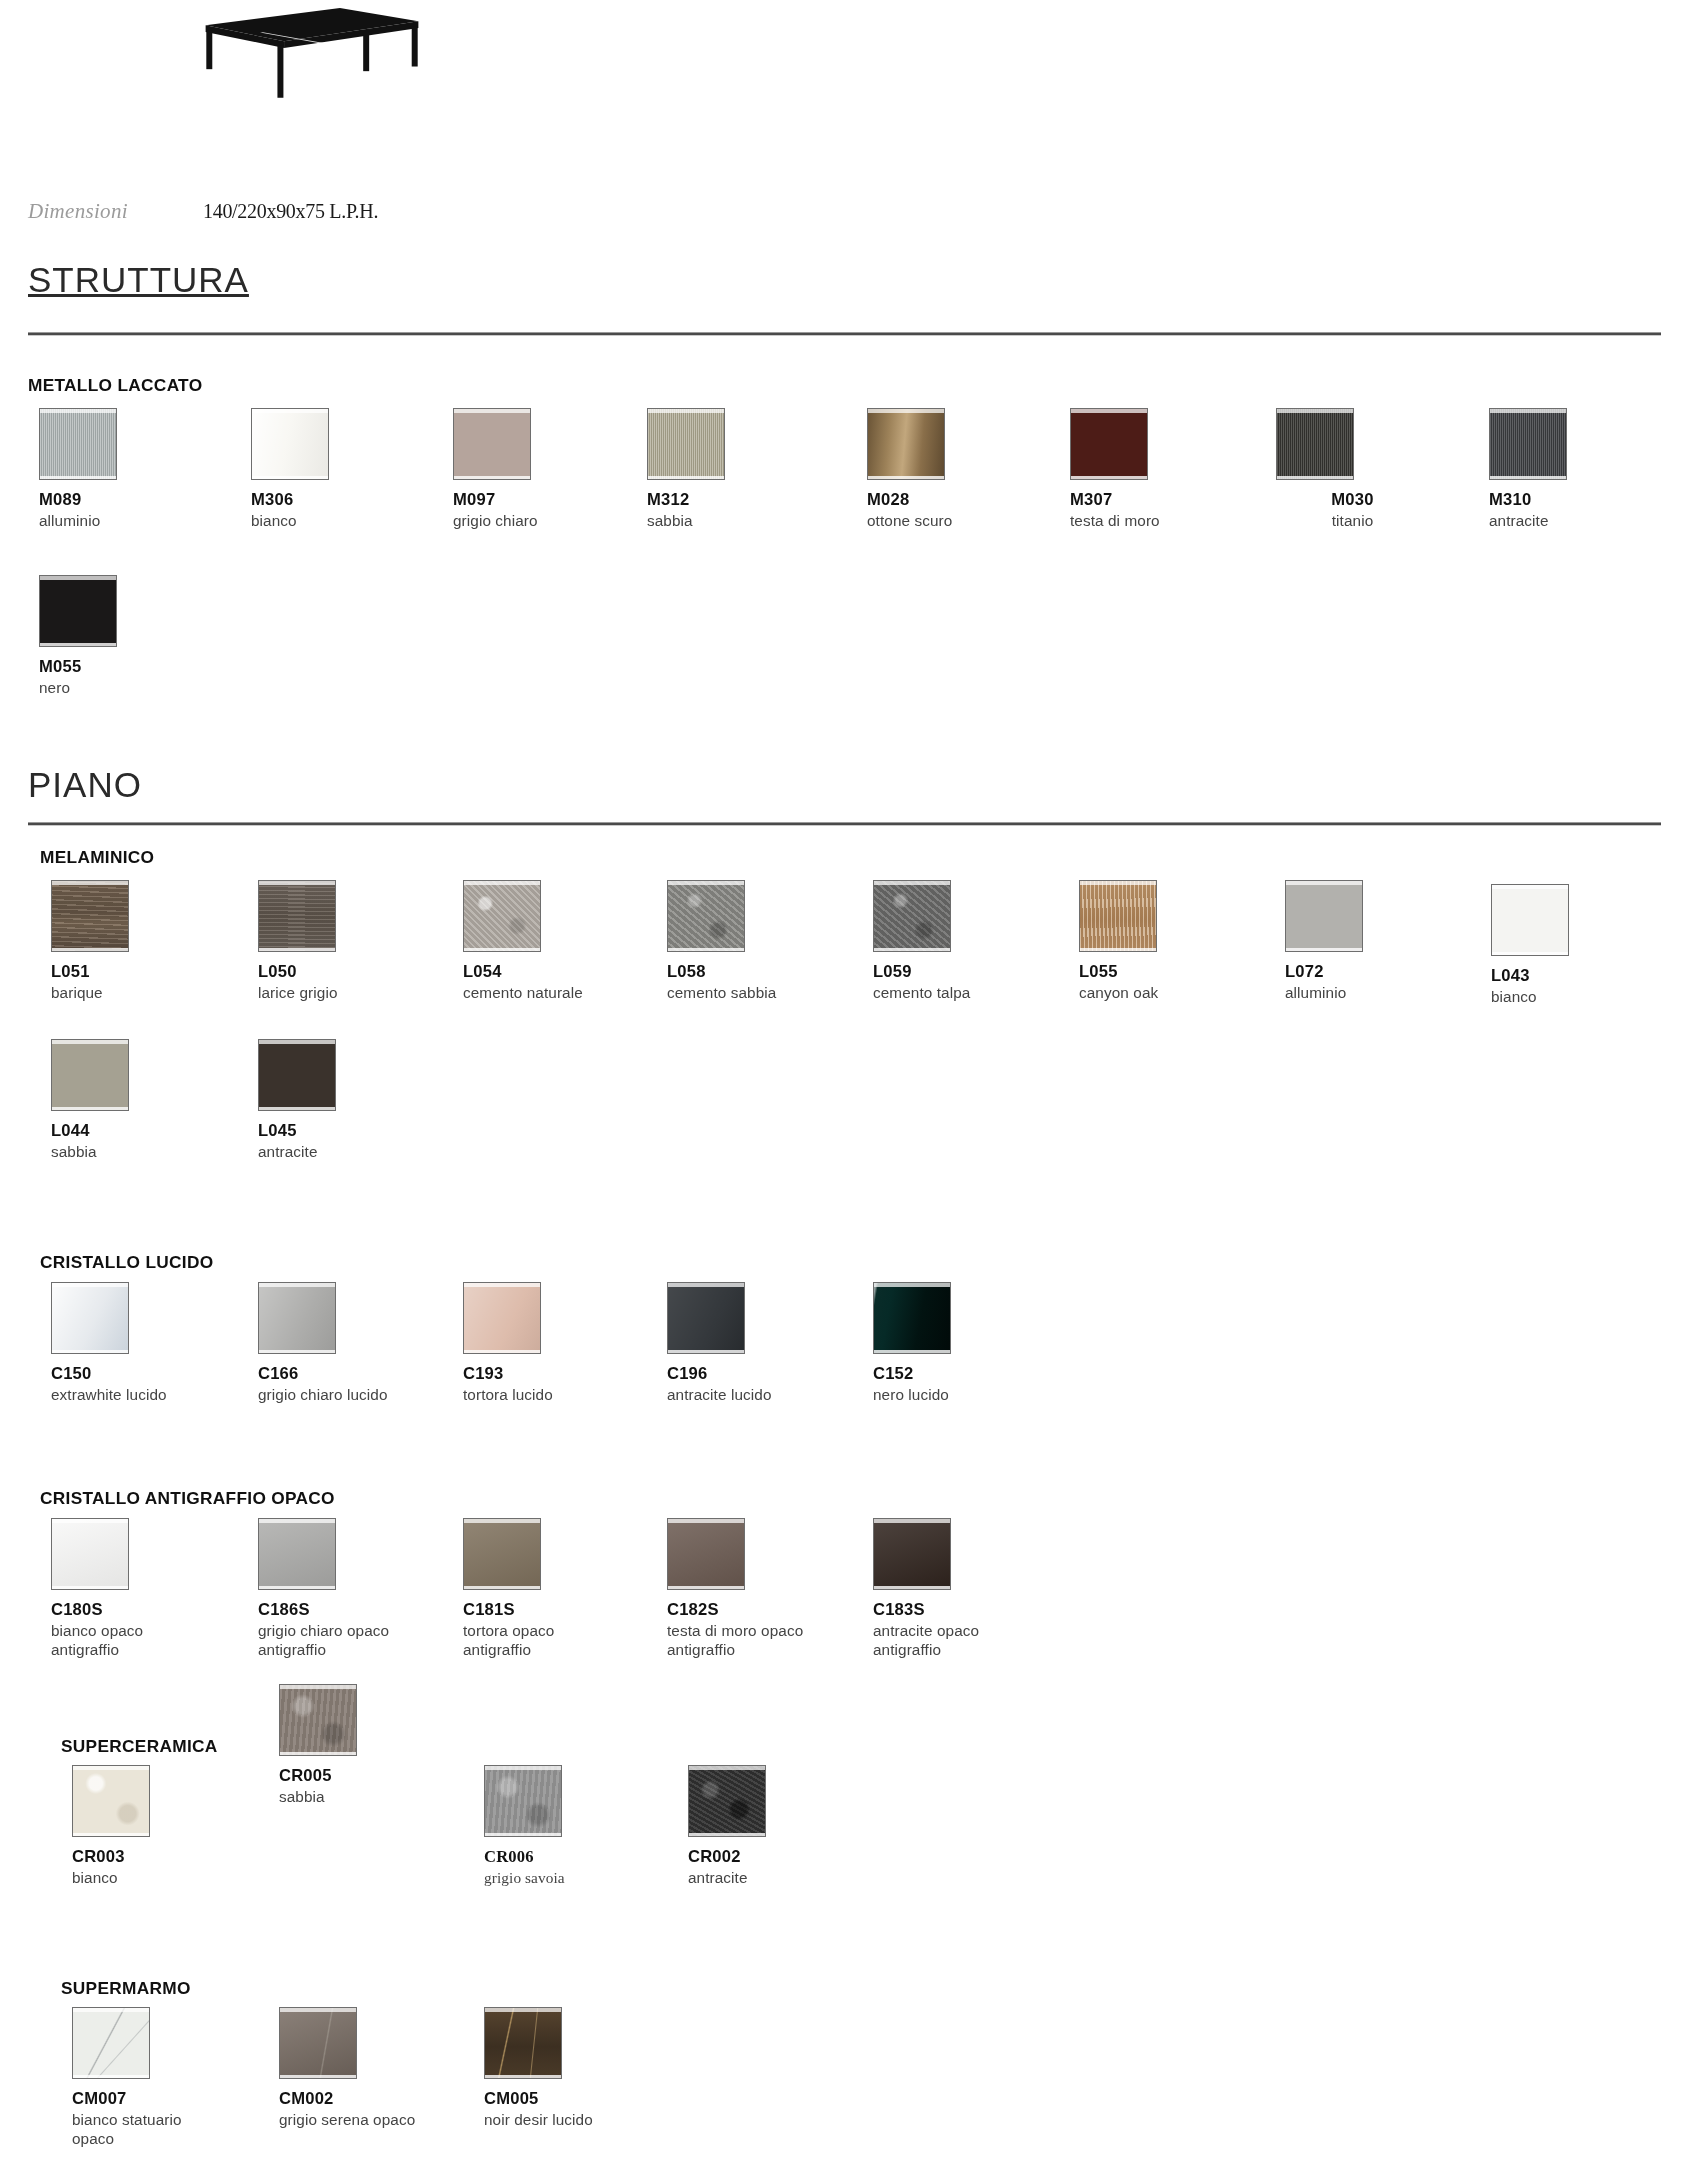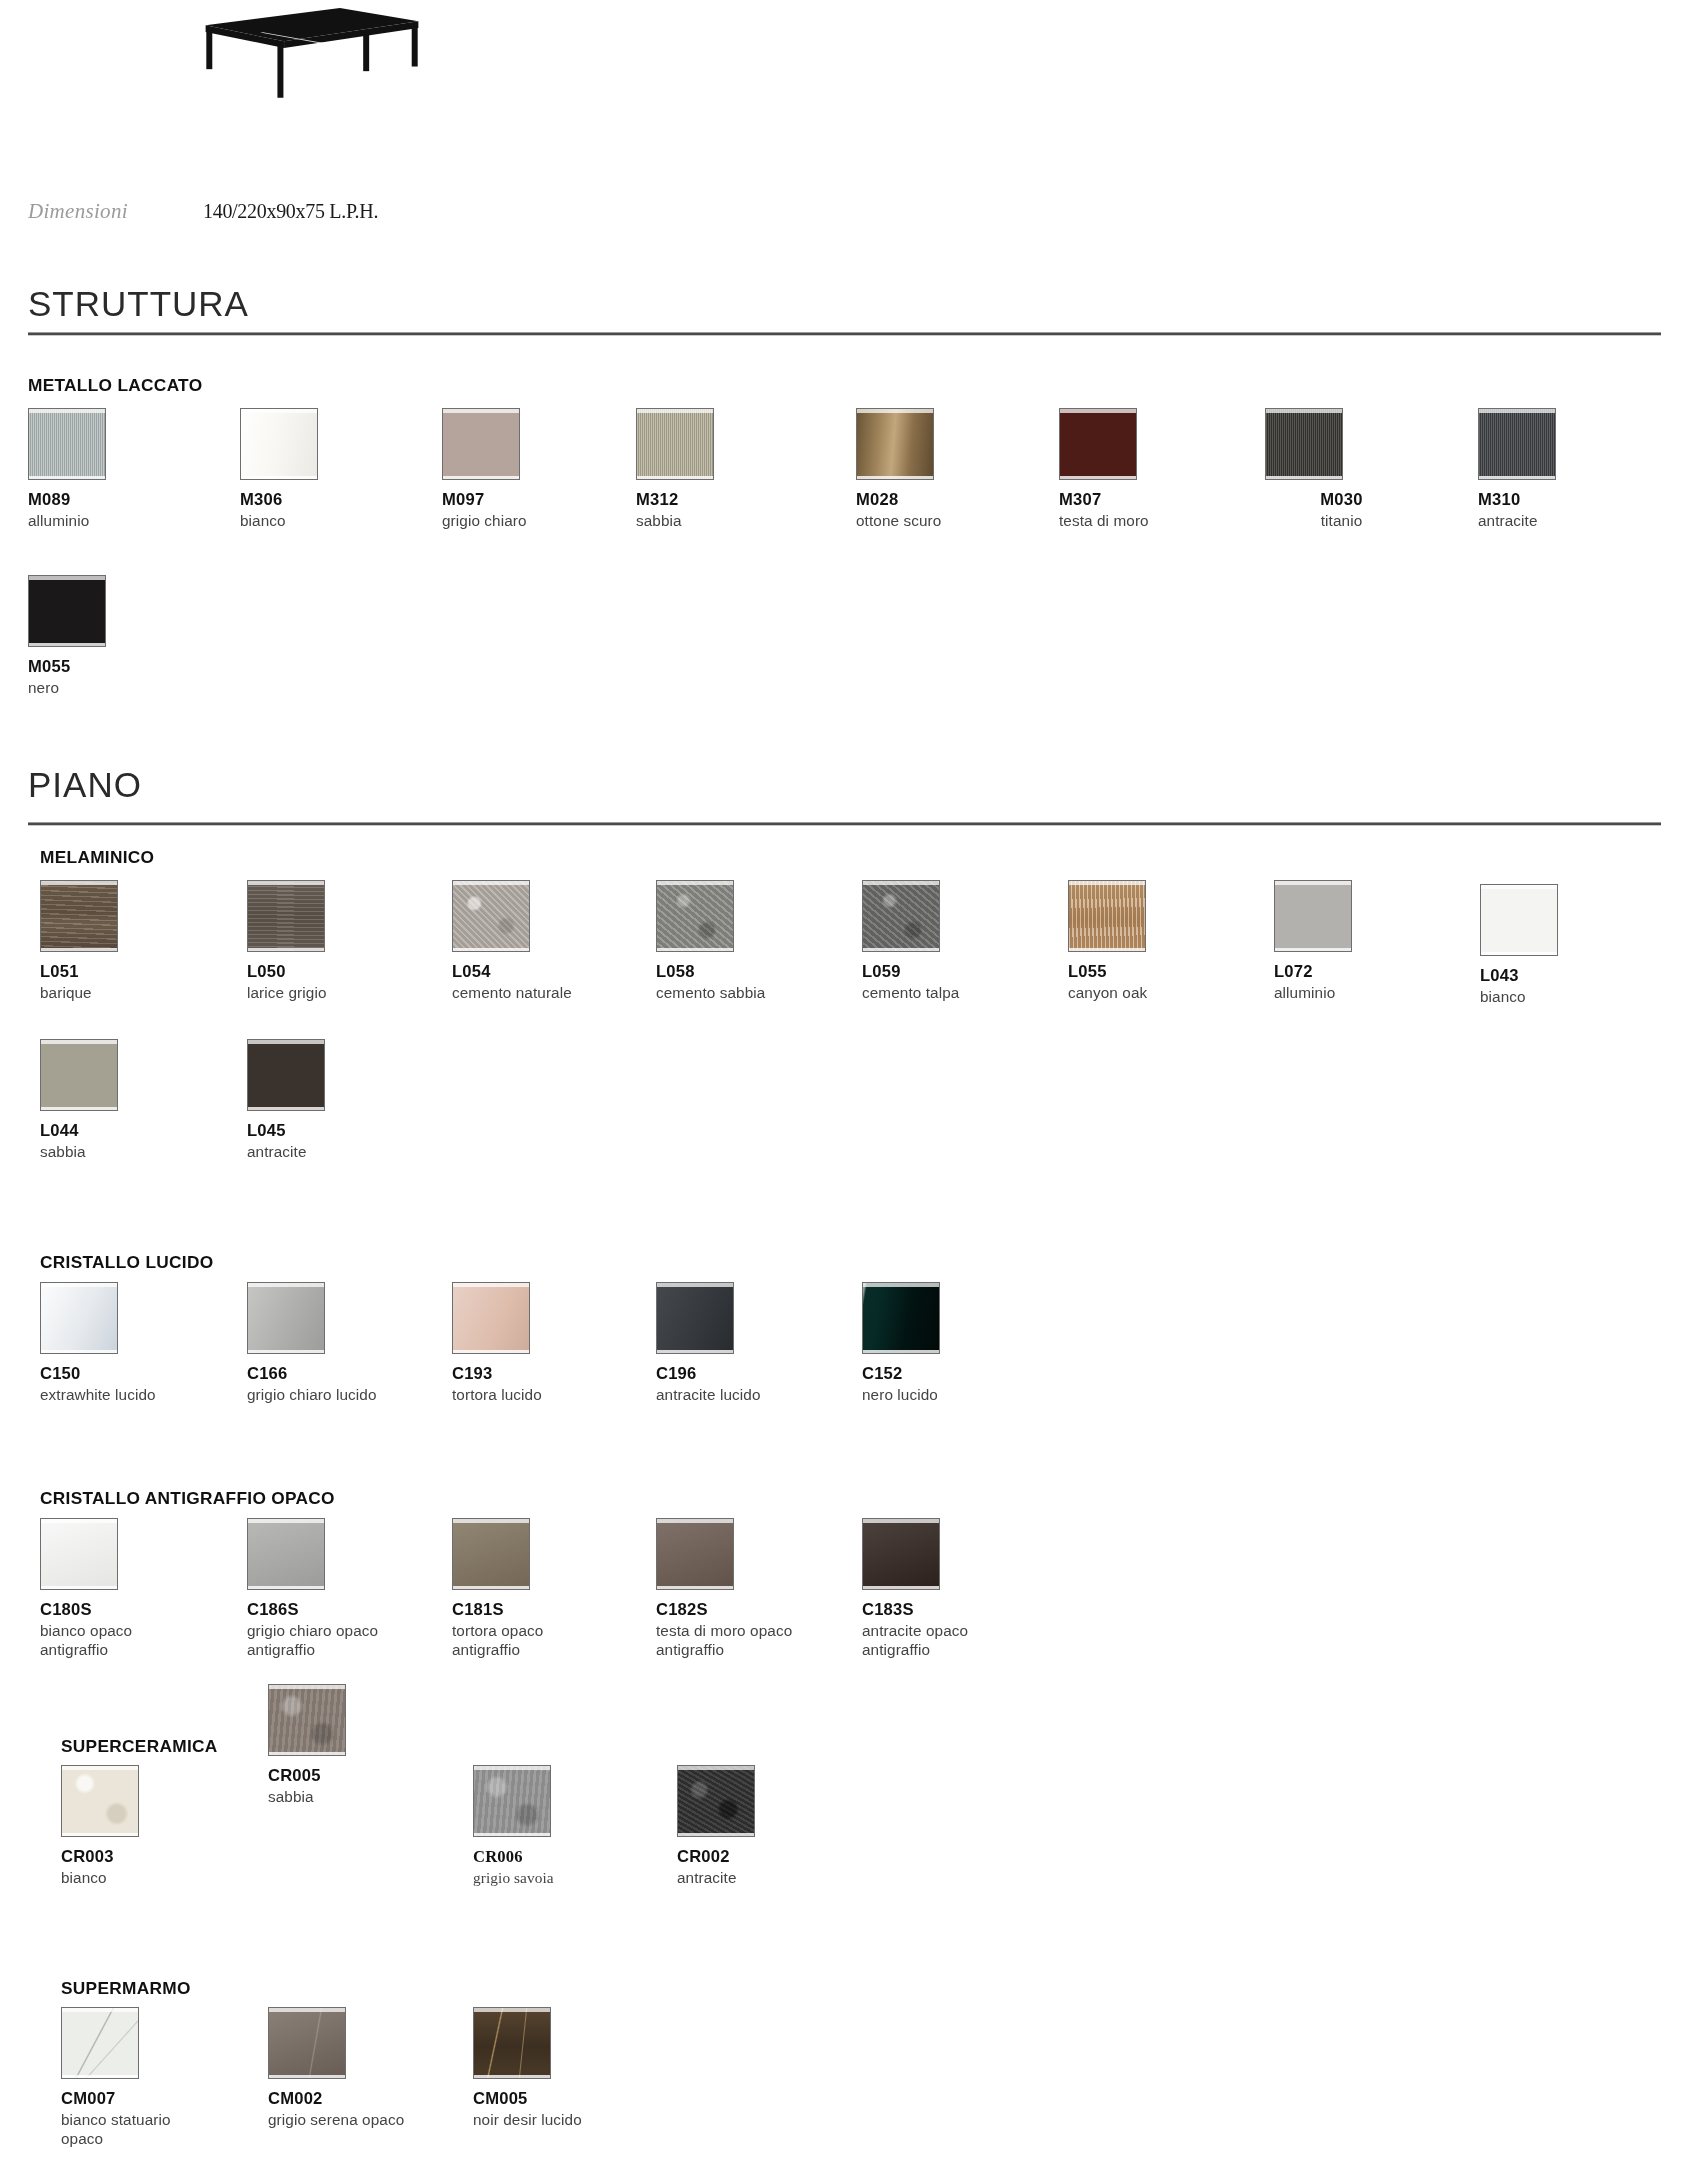--- a/index.html
+++ b/index.html
@@ -80,20 +80,21 @@
     font-weight: bold;
     color: #101010;
     letter-spacing: 0.3px;
     font-family: "Liberation Sans", sans-serif;
   }
 
   
   .swatch-item {
     position: absolute;
     width: 153px;
+    margin-left: 11px;
   }
   .swatch-chip {
     width: 78px;
     height: 72px;
     border: 1.3px solid #6e6e6e;
     box-sizing: border-box;
     position: relative;
     overflow: hidden;
   }
   .swatch-chip .sheen-top {
@@ -140,21 +141,21 @@
     </g>
   </svg>
 </div>
 
 <div id="dimension-row">
   <span id="dimension-label">Dimensioni</span>
   <span id="dimension-value">140/220x90x75 L.P.H.</span>
 </div>
 
 <div id="sections-root">
-    <div class="section-heading" style="top: 284px;">STRUTTURA</div>
+    <div class="section-heading" style="top: 260px; text-decoration: underline;">STRUTTURA</div>
     <div class="section-rule" style="top: 332px;"></div>
     <div class="subsection-label" style="left: 28px; top: 375px;">METALLO LACCATO</div>
     <div class="swatch-item" style="left: 28px; top: 408px;">
       <div class="swatch-chip" style="background: repeating-linear-gradient(90deg, rgba(255, 255, 255, 0.3) 0px, rgba(255, 255, 255, 0.3) 0.7px, rgba(0, 0, 0, 0.07) 0.7px, rgba(0, 0, 0, 0.07) 2px), linear-gradient(90deg, rgb(169, 176, 176), rgb(169, 176, 176)) rgb(169, 176, 176);">
         <span class="sheen-top"></span>
         <span class="sheen-bottom"></span>
       </div>
       <div class="swatch-code">M089</div>
       <div class="swatch-desc">alluminio</div>
     </div>

